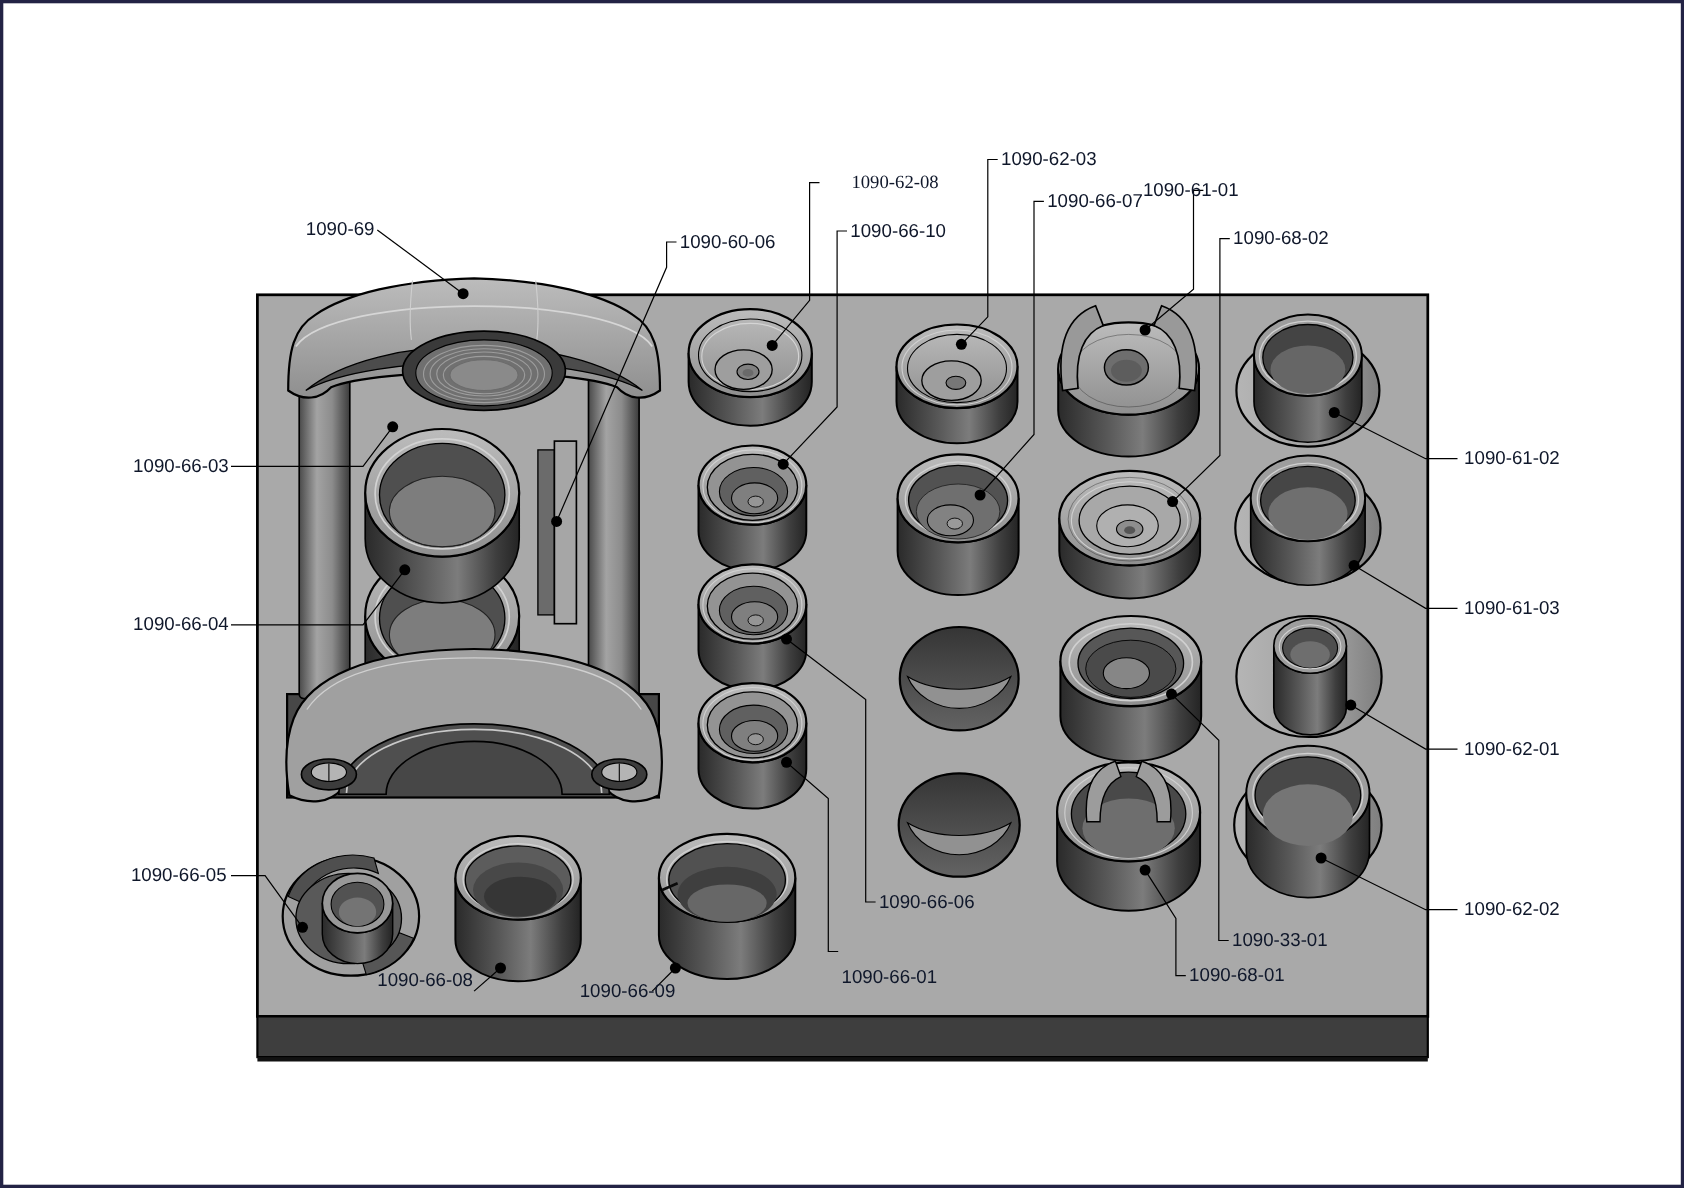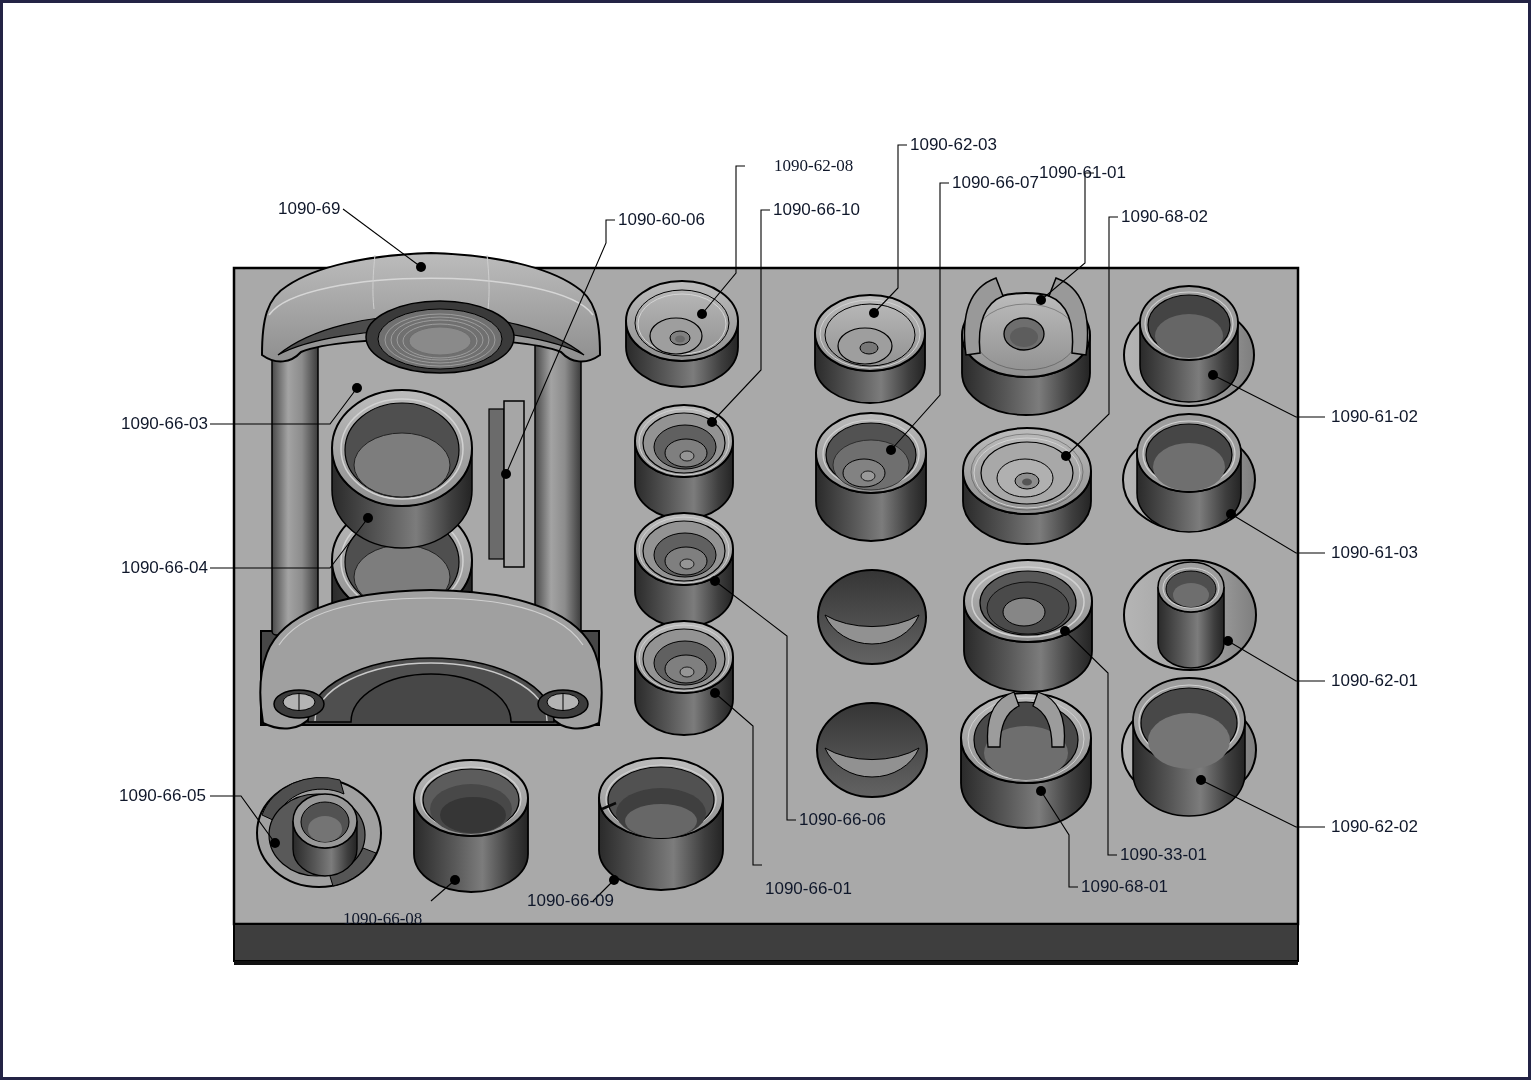--- a/index.html
+++ b/index.html
@@ -354,21 +354,21 @@
       <div class="part-label" style="left: 615px; top: 208px;">1090-60-06</div>
       <div class="part-label" style="left: 771px; top: 154px; font-family: Liberation Serif, serif;">1090-62-08</div>
       <div class="part-label" style="left: 770px; top: 198px;">1090-66-10</div>
       <div class="part-label" style="left: 907px; top: 133px;">1090-62-03</div>
       <div class="part-label" style="left: 949px; top: 171px;">1090-66-07</div>
       <div class="part-label" style="left: 1036px; top: 161px;">1090-61-01</div>
       <div class="part-label" style="left: 1118px; top: 205px; text-align: right;">1090-68-02</div>
       <div class="part-label" style="left: 118px; top: 412px;">1090-66-03</div>
       <div class="part-label" style="left: 118px; top: 556px;">1090-66-04</div>
       <div class="part-label" style="left: 116px; top: 784px;">1090-66-05</div>
-      <div class="part-label" style="left: 340px; top: 907px; font-family: Liberation Serif, serif;">1090-66-08</div>
+      <div class="part-label" style="left: 340px; top: 879px;">1090-66-08</div>
       <div class="part-label" style="left: 503px; top: 889px; margin-left: 21px;">1090-66-09</div>
       <div class="part-label" style="left: 796px; top: 808px;">1090-66-06</div>
       <div class="part-label" style="left: 762px; top: 853px; margin-top: 24px;">1090-66-01</div>
       <div class="part-label" style="left: 1117px; top: 843px;">1090-33-01</div>
       <div class="part-label" style="left: 1078px; top: 875px;">1090-68-01</div>
       <div class="part-label" style="left: 1328px; top: 405px;">1090-61-02</div>
       <div class="part-label" style="left: 1328px; top: 541px;">1090-61-03</div>
       <div class="part-label" style="left: 1328px; top: 669px;">1090-62-01</div>
       <div class="part-label" style="left: 1328px; top: 815px;">1090-62-02</div>
     </div>

